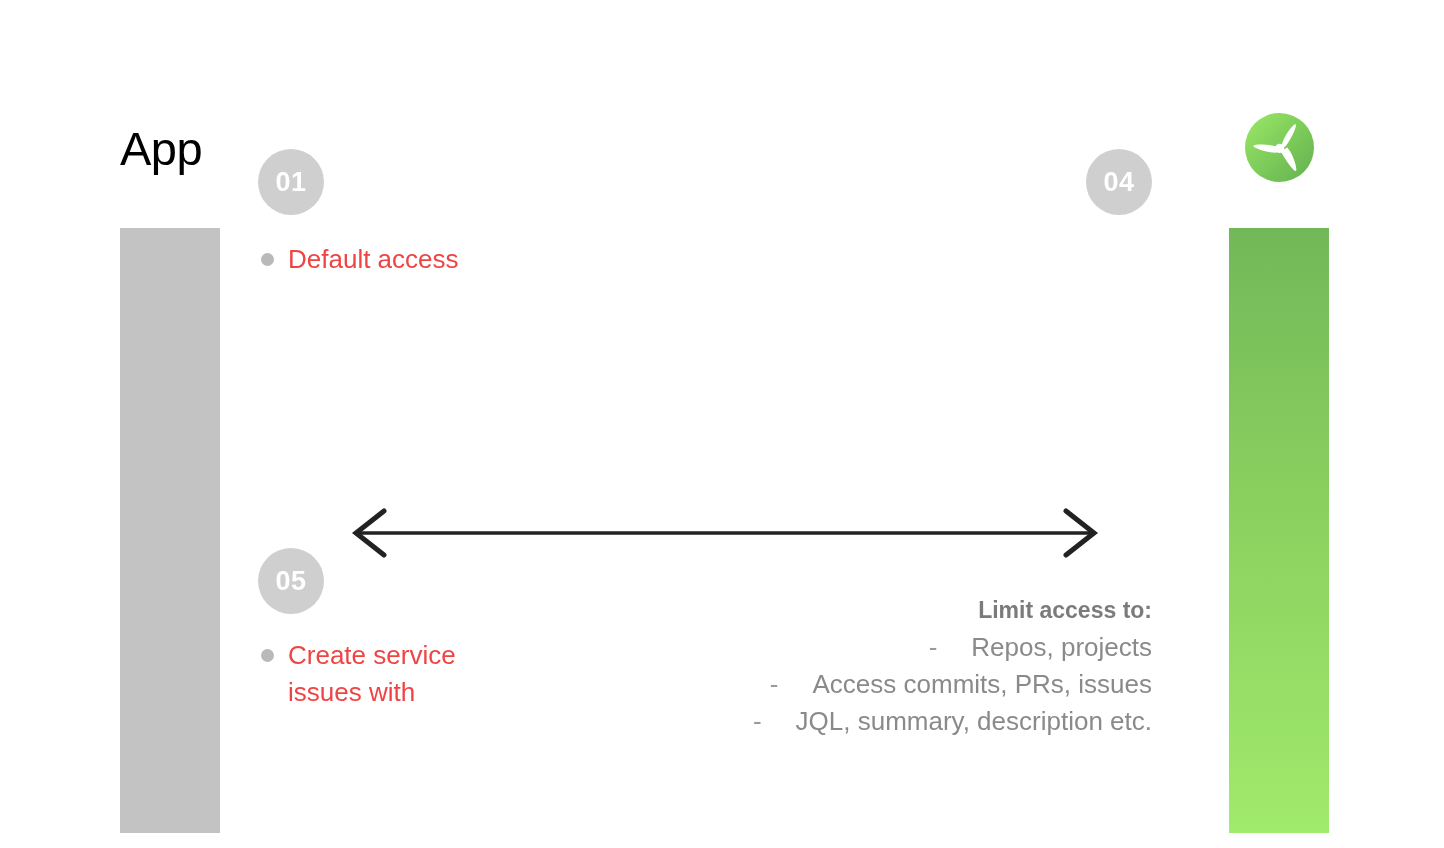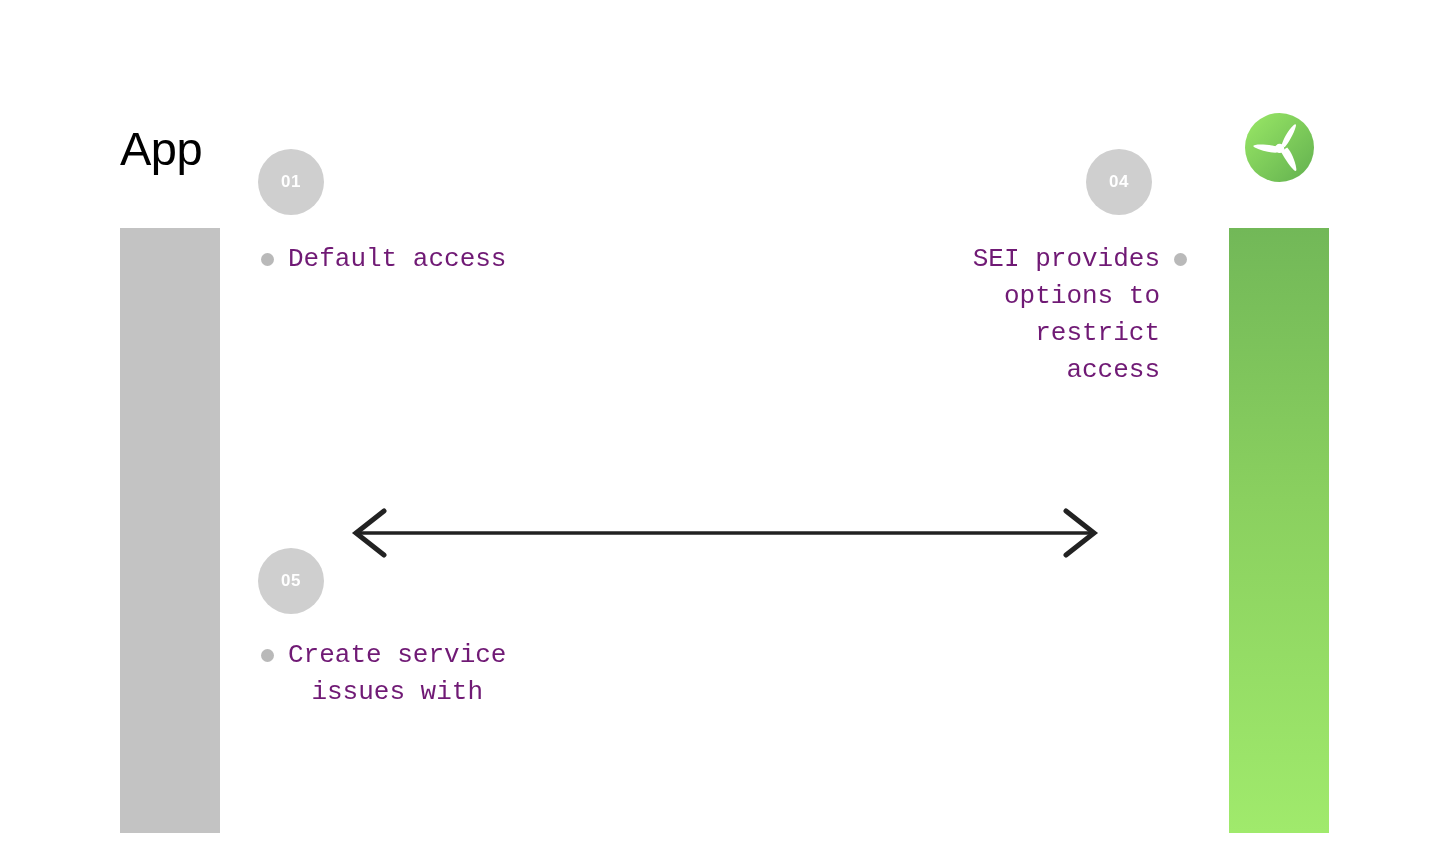--- a/index.html
+++ b/index.html
@@ -47,59 +47,58 @@
   }
 
   
   .badge {
     position: absolute;
     width: 66px;
     height: 66px;
     border-radius: 50%;
     background: #cfcfcf;
     color: #ffffff;
-    font-size: 17px;
+    font-size: 27px;
     font-weight: 700;
     display: flex;
     align-items: center;
     justify-content: center;
     letter-spacing: 0.5px;
   }
   .badge-01 { left: 258px;  top: 149px; }
   .badge-03 { left: 1086px; top: 149px; }
   .badge-02 { left: 258px;  top: 548px; }
 
   
   .step {
     position: absolute;
     display: flex;
     align-items: flex-start;
     gap: 14px;
   }
   .step-text {
     font-size: 26px;
     line-height: 37px;
-    color: #701a75;
+    color: #ef4444;
     font-weight: 400;
-    font-family: Liberation Mono, monospace;
   }
   .dot {
     flex: 0 0 auto;
     width: 13px;
     height: 13px;
     border-radius: 50%;
     background: #b9b9b9;
     margin-top: 12px;
   }
 
   .step-01 { left: 261px; top: 241px; }
   .step-01 .step-text { text-align: left; }
 
   .step-02 { left: 261px; top: 637px; }
-  .step-02 .step-text { text-align: center; }
+  .step-02 .step-text { text-align: left; }
 
   .step-03 {
     left: 955px;
     top: 241px;
     width: 232px;
     justify-content: flex-end;
   }
   .step-03 .step-text { text-align: right; }
 
   
@@ -192,39 +191,43 @@
 
   <div class="badge badge-02">05</div>
 
   <div class="step step-01">
     <span class="dot"></span>
     <span class="step-text">
       <span>Default access</span><br>
     </span>
   </div>
 
-  <div class="step step-03">
-    <span class="step-text">
-      <span>SEI provides</span><br>
-      <span>options to</span><br>
-      <span>restrict access</span>
-    </span>
-    <span class="dot"></span>
-  </div>
 
   <div class="step step-02">
     <span class="dot"></span>
     <span class="step-text">
       <span>Create service</span><br>
       <span>issues with</span><br>
     </span>
   </div>
 
   <div class="arrow-wrap">
     <svg width="750" height="56" viewBox="0 0 750 56" aria-hidden="true">
       <line x1="6" y1="28" x2="744" y2="28" stroke="#222222" stroke-width="3.5"></line>
       <polyline points="34,6 6,28 34,50" fill="none" stroke="#222222" stroke-width="5" stroke-linecap="round" stroke-linejoin="miter"></polyline>
       <polyline points="716,6 744,28 716,50" fill="none" stroke="#222222" stroke-width="5" stroke-linecap="round" stroke-linejoin="miter"></polyline>
     </svg>
   </div>
 
+  <div class="limit-block">
+    <div class="limit-heading">Limit access to:</div>
+    <div class="limit-item">
+      <span class="dash">-</span><span>Repos, projects</span>
+    </div>
+    <div class="limit-item">
+      <span class="dash">-</span><span>Access commits, PRs, issues</span>
+    </div>
+    <div class="limit-item">
+      <span class="dash">-</span><span>JQL, summary, description etc.</span>
+    </div>
+  </div>
 
 </div>
 
 </body></html>

